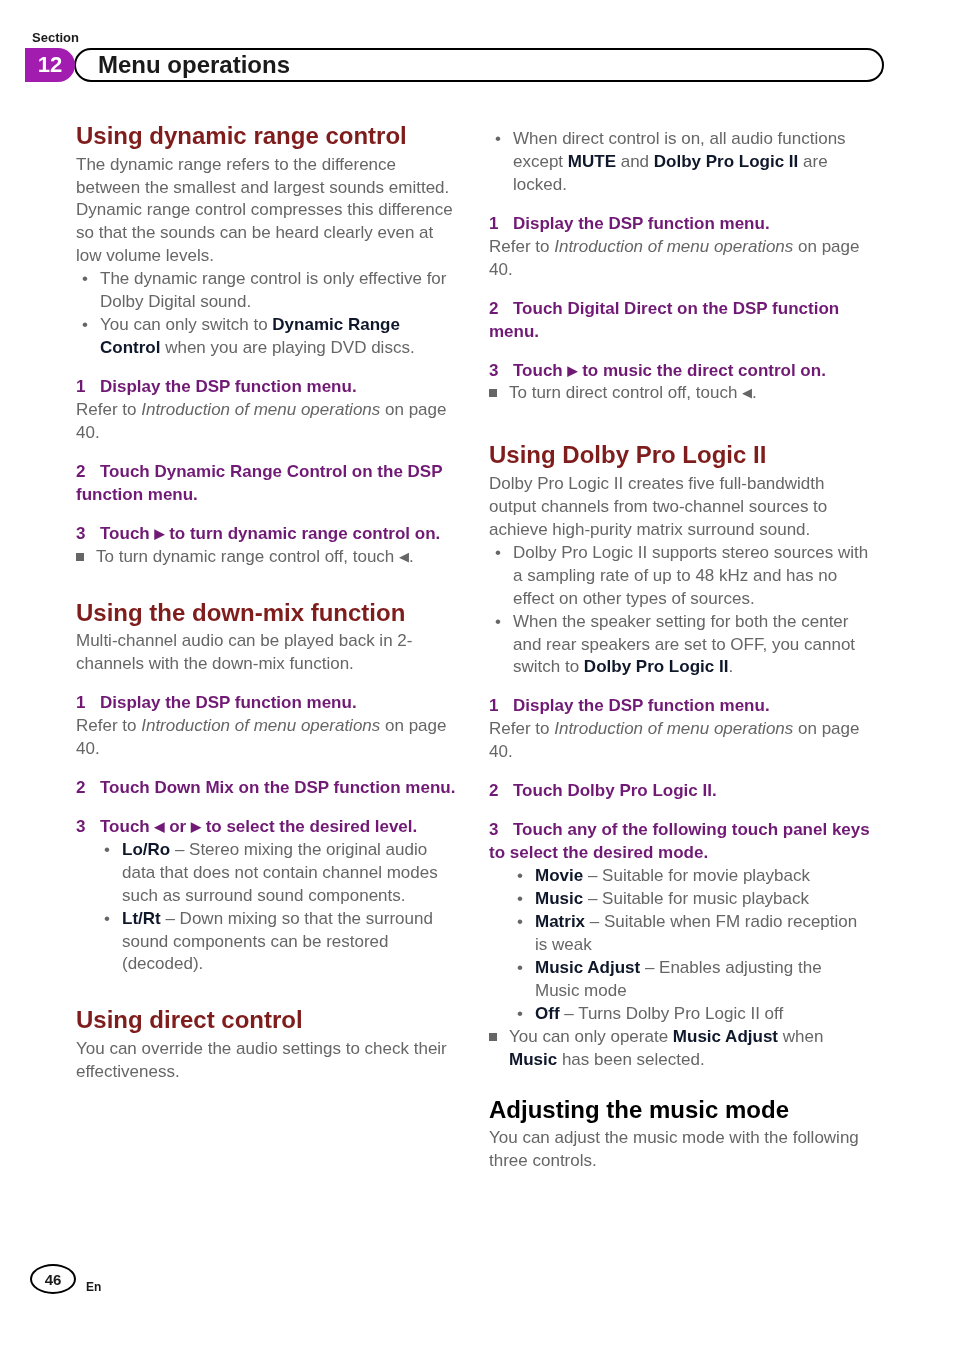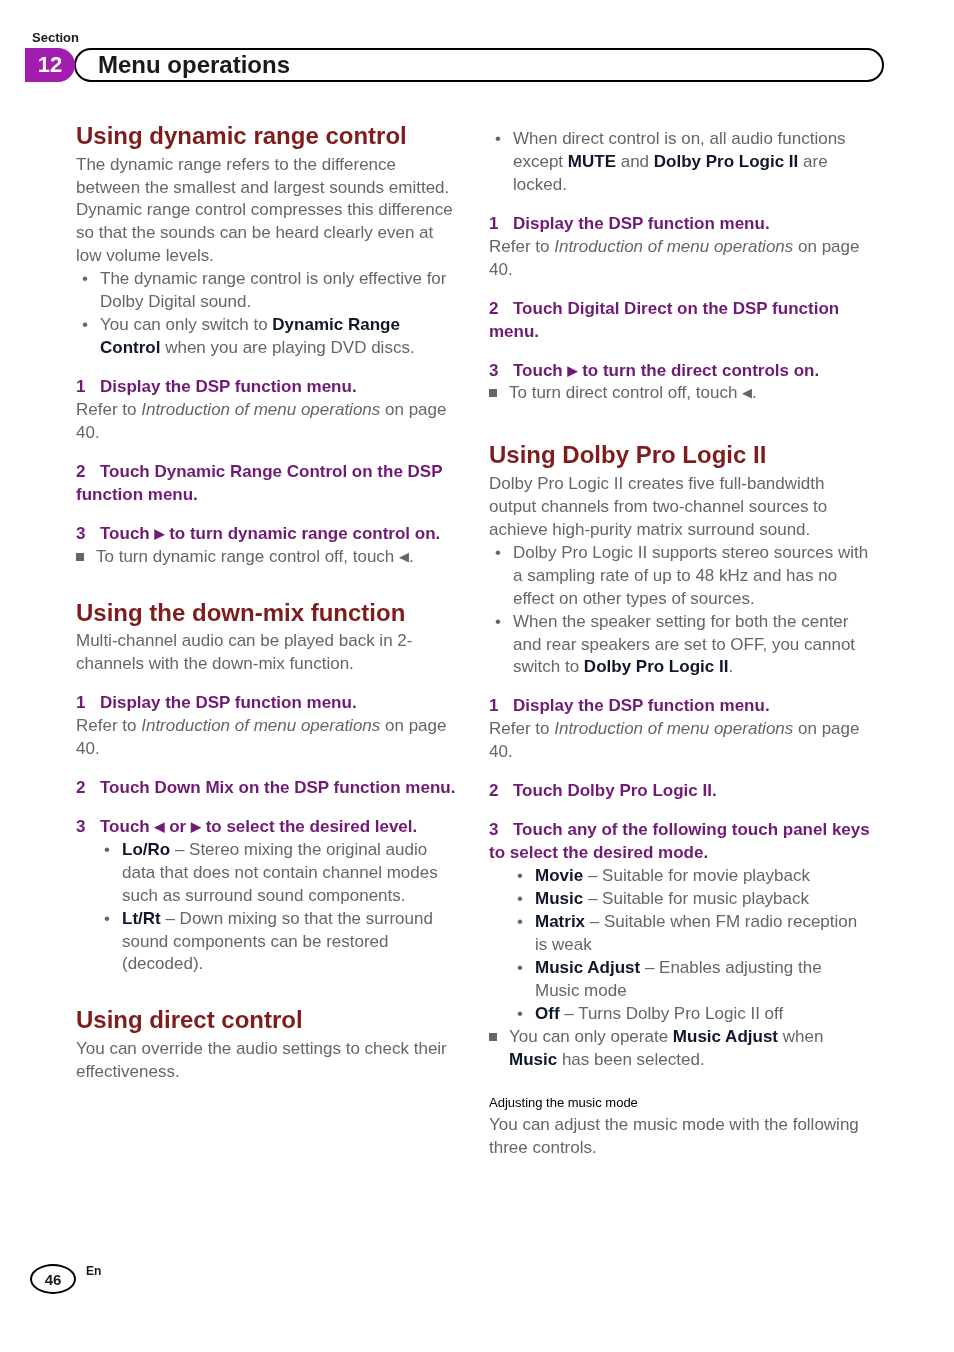--- a/index.html
+++ b/index.html
@@ -78,22 +78,22 @@
 
   .h2 {
     font-size: 24px;
     font-weight: 800;
     color: #7f1d1d;
     margin: 30px 0 4px 0;
     line-height: 1.15;
   }
   .h2:first-child { margin-top: 0; }
   .h3 {
-    font-size: 13px;
-    font-weight: 400;
+    font-size: 24px;
+    font-weight: 700;
     color: #000;
     margin: 24px 0 2px 0;
     line-height: 1.25;
   }
   .para {
     margin: 0 0 0 0;
   }
   .step {
     font-weight: 700;
     color: #701a75;
@@ -141,21 +141,21 @@
   .i { font-style: italic; }
   .tri-right::before { content: "\25B6"; font-size: 13px; vertical-align: 1px;}
   .tri-left::before  { content: "\25C0"; font-size: 13px; vertical-align: 1px;}
 
   
   .page-badge {
     position: absolute;
     left: 30px;
     bottom: 58px;
     display:flex;
-    align-items:flex-start;
+    align-items:flex-end;
     gap: 10px;
   }
   .page-num-oval {
     border: 2px solid #000;
     border-radius: 50%;
     width: 42px;
     height: 26px;
     display:flex;
     align-items:center;
     justify-content:center;
@@ -232,21 +232,21 @@
         </li>
       </ul>
 
       <p class="step"><span class="num">1</span><span>Display the DSP function menu.</span></p>
       <p class="after-step">
         <span>Refer to </span><span class="i">Introduction of menu operations</span><span> on page 40.</span>
       </p>
 
       <p class="step"><span class="num">2</span><span>Touch Digital Direct on the DSP function menu.</span></p>
 
-      <p class="step"><span class="num">3</span><span>Touch </span><span class="tri-right"></span><span> to turn the direct controls on.</span></p>
+      <p class="step"><span class="num">3</span><span>Touch </span><span class="tri-right"></span><span> to music the direct control on.</span></p>
       <p class="sqbullet">
         <span>To turn direct control off, touch </span><span class="tri-left"></span><span>.</span>
       </p>
 
       <div class="h2" style="margin-top:36px">Using Dolby Pro Logic II</div>
       <p class="para">Dolby Pro Logic II creates five full-bandwidth output channels from two-channel sources to achieve high-purity matrix surround sound.</p>
       <ul class="bullets">
         <li>Dolby Pro Logic II supports stereo sources with a sampling rate of up to 48 kHz and has no effect on other types of sources.</li>
         <li>
           <span>When the speaker setting for both the center and rear speakers are set to OFF, you cannot switch to </span><span class="b">Dolby Pro Logic II</span><span>.</span>

